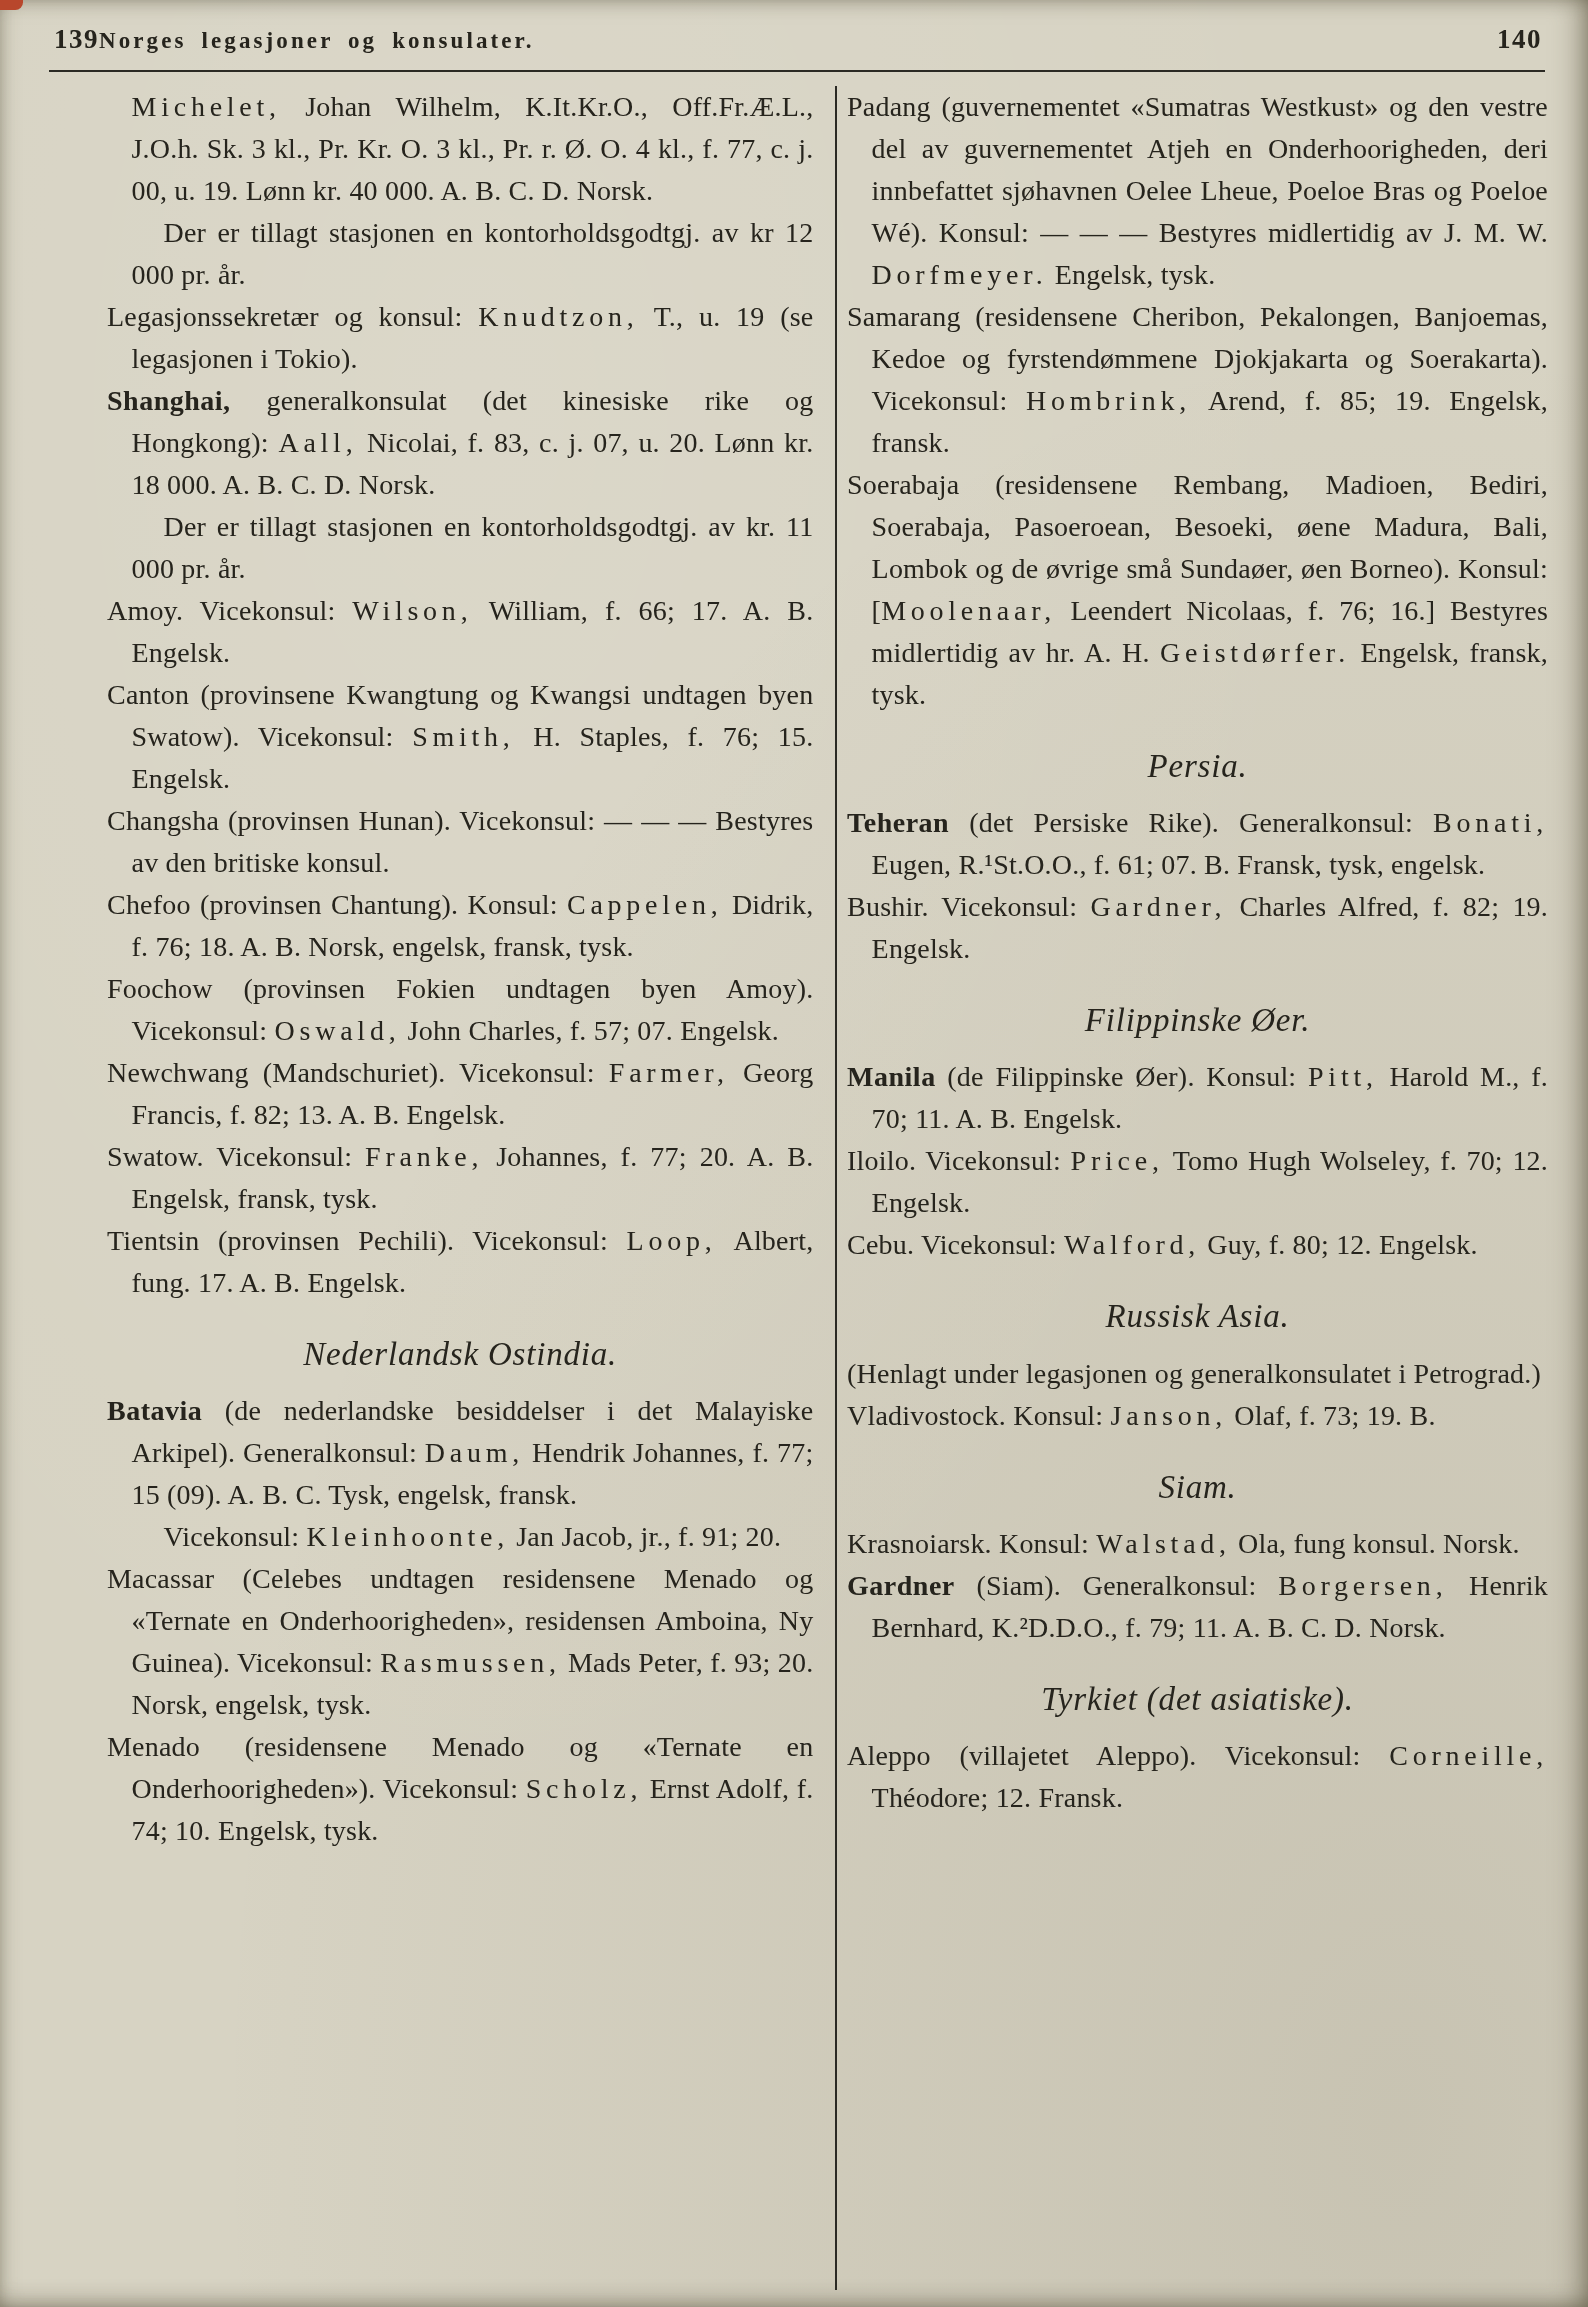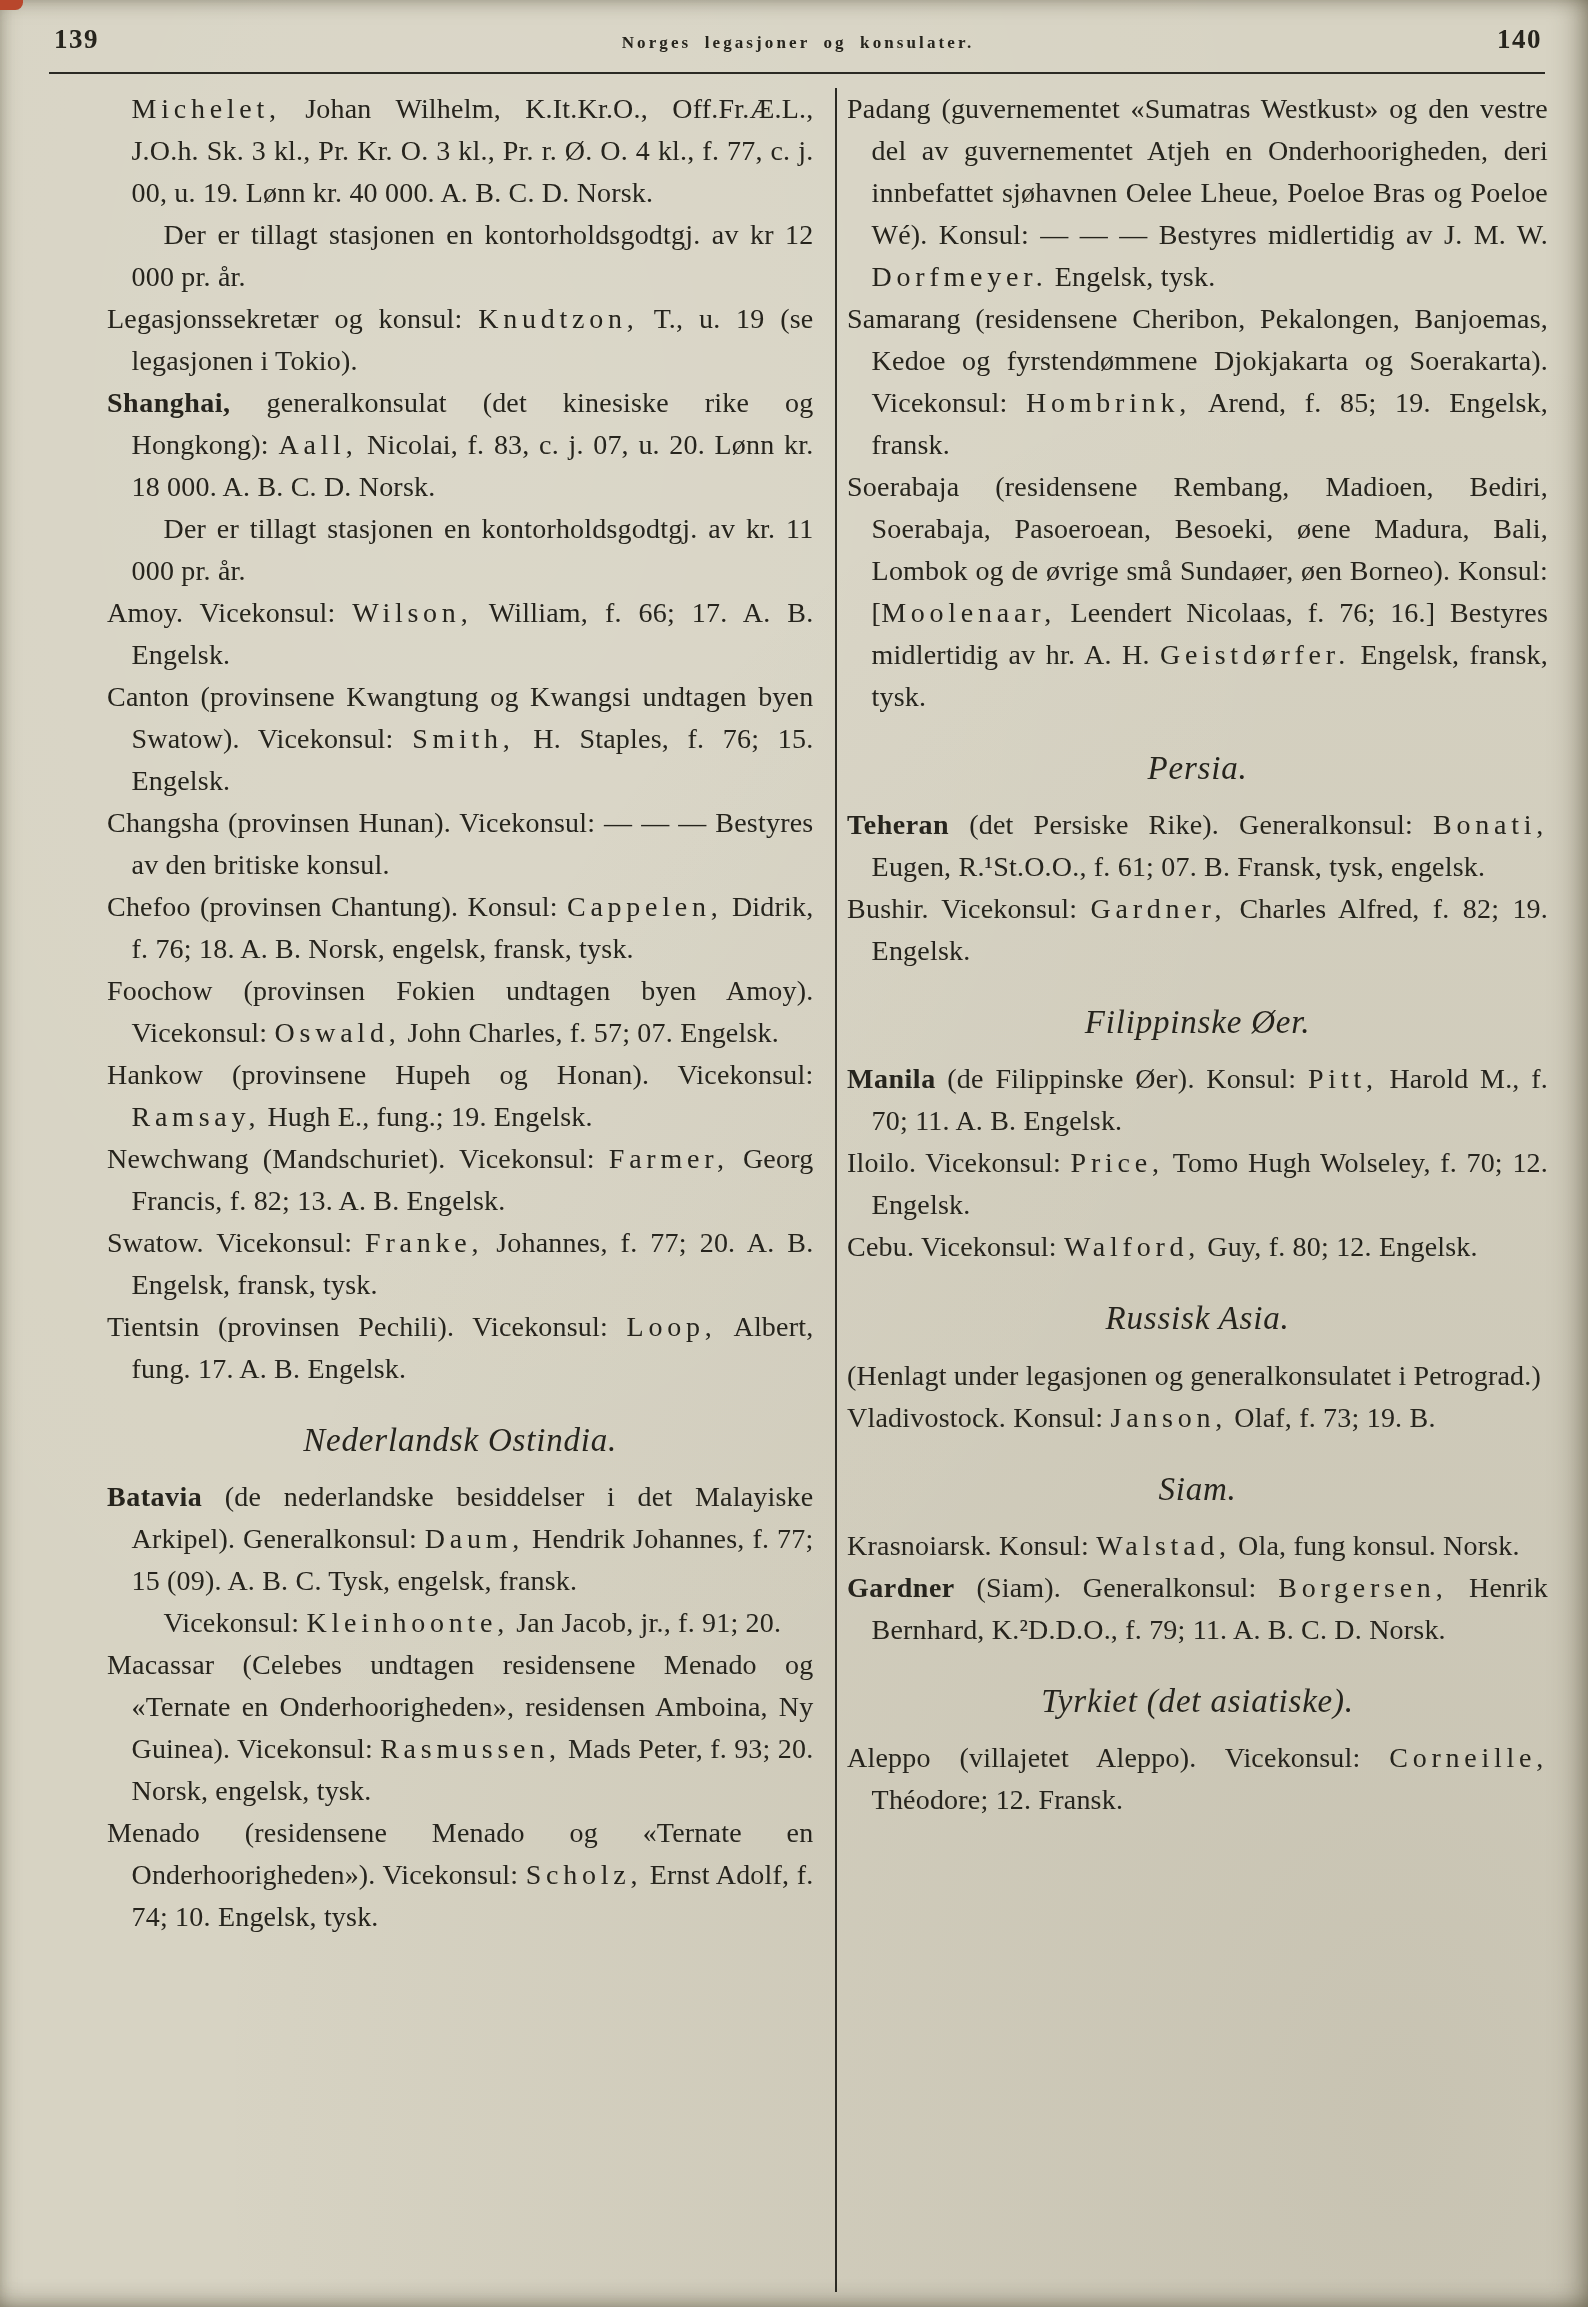--- a/index.html
+++ b/index.html
@@ -33,22 +33,22 @@
     border-bottom-right-radius: 7.6px;
   }
   .page-header {
     display: flex; align-items: baseline;
     padding: 18.4px 47px 4.6px 54px;
   }
   .pagenum {
     font-weight: bold; font-size: 27px; letter-spacing: 1.5px;
   }
   .running-title {
-    flex: 1; text-align: center;
-    font-size: 17px; font-weight: bold;
+    flex: 1; 
+    font-size: 23px; font-weight: bold;
     letter-spacing: 3.1px; word-spacing: 6.1px;
   }
   .header-rule {
     height: 0;
     border-top: 2.3px solid var(--rule, #2b2a24);
     margin: 3.1px 44px 0 49px;
   }
   .columns {
     display: flex; align-items: stretch;
     padding: 13.8px 41px 0 64px;
@@ -97,21 +97,20 @@
         <p class="para cont"><span class="seg spaced">Michelet,</span><span class="seg plain"> Johan Wilhelm, K.It.Kr.O., Off.Fr.Æ.L., J.O.h. Sk. 3 kl., Pr. Kr. O. 3 kl., Pr. r. Ø. O. 4 kl., f. 77, c. j. 00, u. 19. Lønn kr. 40 000. A. B. C. D. Norsk.</span></p>
         <p class="para indent"><span class="seg plain">Der er tillagt stasjonen en kontorholdsgodtgj. av kr 12 000 pr. år.</span></p>
         <p class="para entry"><span class="seg plain">Legasjonssekretær og konsul: </span><span class="seg spaced">Knudtzon,</span><span class="seg plain"> T., u. 19 (se legasjonen i Tokio).</span></p>
         <p class="para entry"><span class="seg bold">Shanghai,</span><span class="seg plain"> generalkonsulat (det kinesiske rike og Hongkong): </span><span class="seg spaced">Aall,</span><span class="seg plain"> Nicolai, f. 83, c. j. 07, u. 20. Lønn kr. 18 000. A. B. C. D. Norsk.</span></p>
         <p class="para indent"><span class="seg plain">Der er tillagt stasjonen en kontorholdsgodtgj. av kr. 11 000 pr. år.</span></p>
         <p class="para entry"><span class="seg plain">Amoy. Vicekonsul: </span><span class="seg spaced">Wilson,</span><span class="seg plain"> William, f. 66; 17. A. B. Engelsk.</span></p>
         <p class="para entry"><span class="seg plain">Canton (provinsene Kwangtung og Kwangsi undtagen byen Swatow). Vicekonsul: </span><span class="seg spaced">Smith,</span><span class="seg plain"> H. Staples, f. 76; 15. Engelsk.</span></p>
         <p class="para entry"><span class="seg plain">Changsha (provinsen Hunan). Vicekonsul: — — — Bestyres av den britiske konsul.</span></p>
         <p class="para entry"><span class="seg plain">Chefoo (provinsen Chantung). Konsul: </span><span class="seg spaced">Cappelen,</span><span class="seg plain"> Didrik, f. 76; 18. A. B. Norsk, engelsk, fransk, tysk.</span></p>
         <p class="para entry"><span class="seg plain">Foochow (provinsen Fokien undtagen byen Amoy). Vicekonsul: </span><span class="seg spaced">Oswald,</span><span class="seg plain"> John Charles, f. 57; 07. Engelsk.</span></p>
-        <p class="para entry"><span class="seg plain">Hankow (provinsene Hupeh og Honan). Vicekonsul: </span><span class="seg spaced">Ramsay,</span><span class="seg plain"> Hugh E., fung.; 19. Engelsk.</span></p>
         <p class="para entry"><span class="seg plain">Newchwang (Mandschuriet). Vicekonsul: </span><span class="seg spaced">Farmer,</span><span class="seg plain"> Georg Francis, f. 82; 13. A. B. Engelsk.</span></p>
         <p class="para entry"><span class="seg plain">Swatow. Vicekonsul: </span><span class="seg spaced">Franke,</span><span class="seg plain"> Johannes, f. 77; 20. A. B. Engelsk, fransk, tysk.</span></p>
         <p class="para entry"><span class="seg plain">Tientsin (provinsen Pechili). Vicekonsul: </span><span class="seg spaced">Loop,</span><span class="seg plain"> Albert, fung. 17. A. B. Engelsk.</span></p>
         <p class="para heading"><span class="seg plain">Nederlandsk Ostindia.</span></p>
         <p class="para entry"><span class="seg bold">Batavia</span><span class="seg plain"> (de nederlandske besiddelser i det Malayiske Arkipel). Generalkonsul: </span><span class="seg spaced">Daum,</span><span class="seg plain"> Hendrik Johannes, f. 77; 15 (09). A. B. C. Tysk, engelsk, fransk.</span></p>
         <p class="para indent"><span class="seg plain">Vicekonsul: </span><span class="seg spaced">Kleinhoonte,</span><span class="seg plain"> Jan Jacob, jr., f. 91; 20.</span></p>
         <p class="para entry"><span class="seg plain">Macassar (Celebes undtagen residensene Menado og «Ternate en Onderhoorigheden», residensen Amboina, Ny Guinea). Vicekonsul: </span><span class="seg spaced">Rasmussen,</span><span class="seg plain"> Mads Peter, f. 93; 20. Norsk, engelsk, tysk.</span></p>
         <p class="para entry"><span class="seg plain">Menado (residensene Menado og «Ternate en Onderhoorigheden»). Vicekonsul: </span><span class="seg spaced">Scholz,</span><span class="seg plain"> Ernst Adolf, f. 74; 10. Engelsk, tysk.</span></p>
       </section>
     <div class="column-divider"></div>

